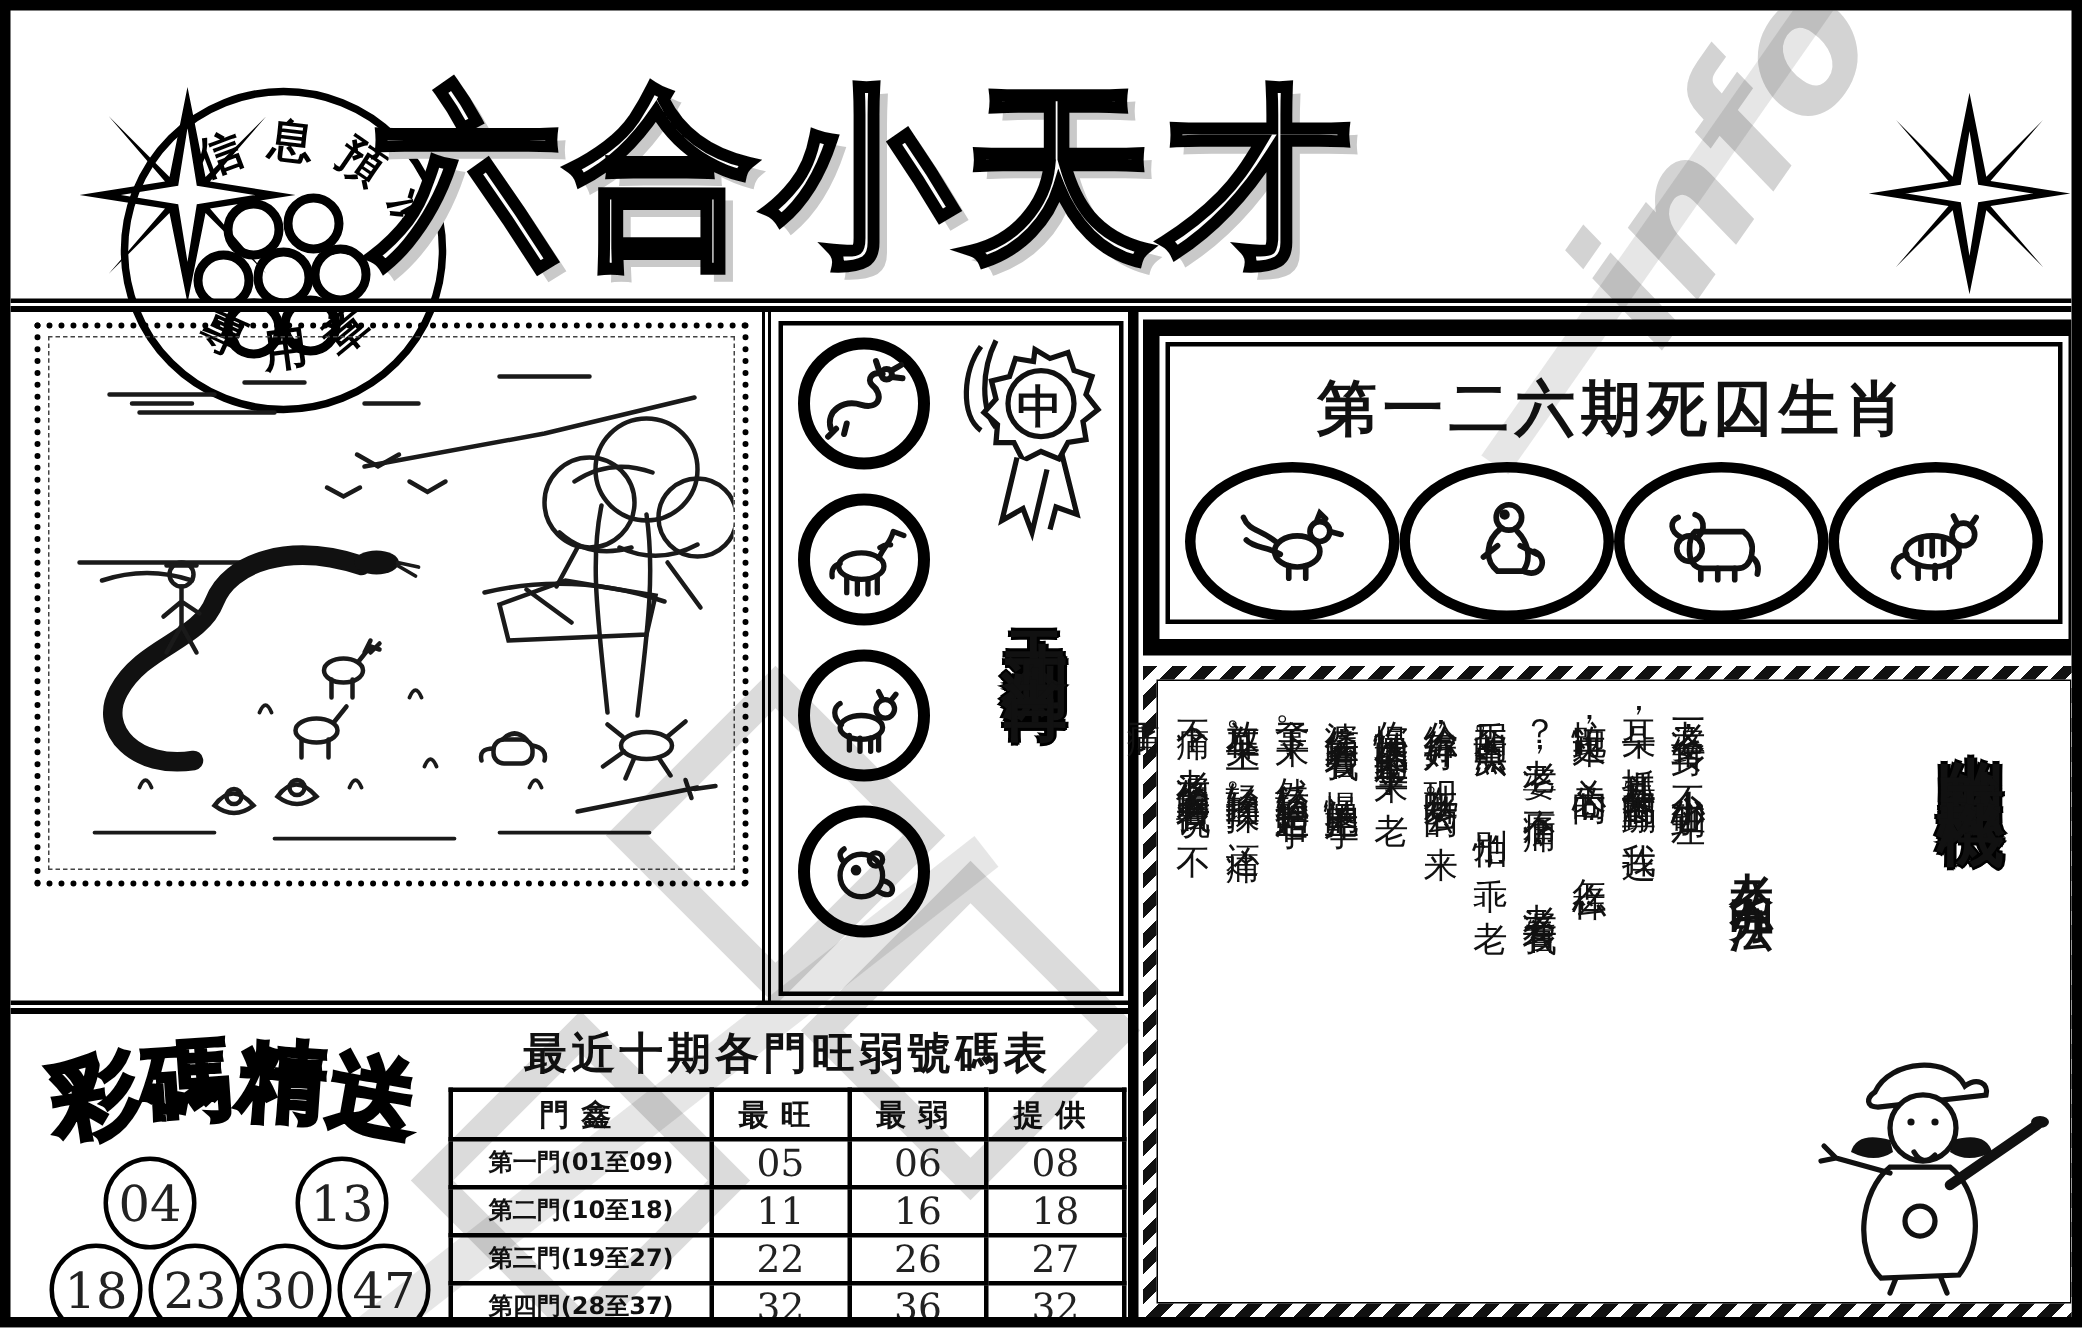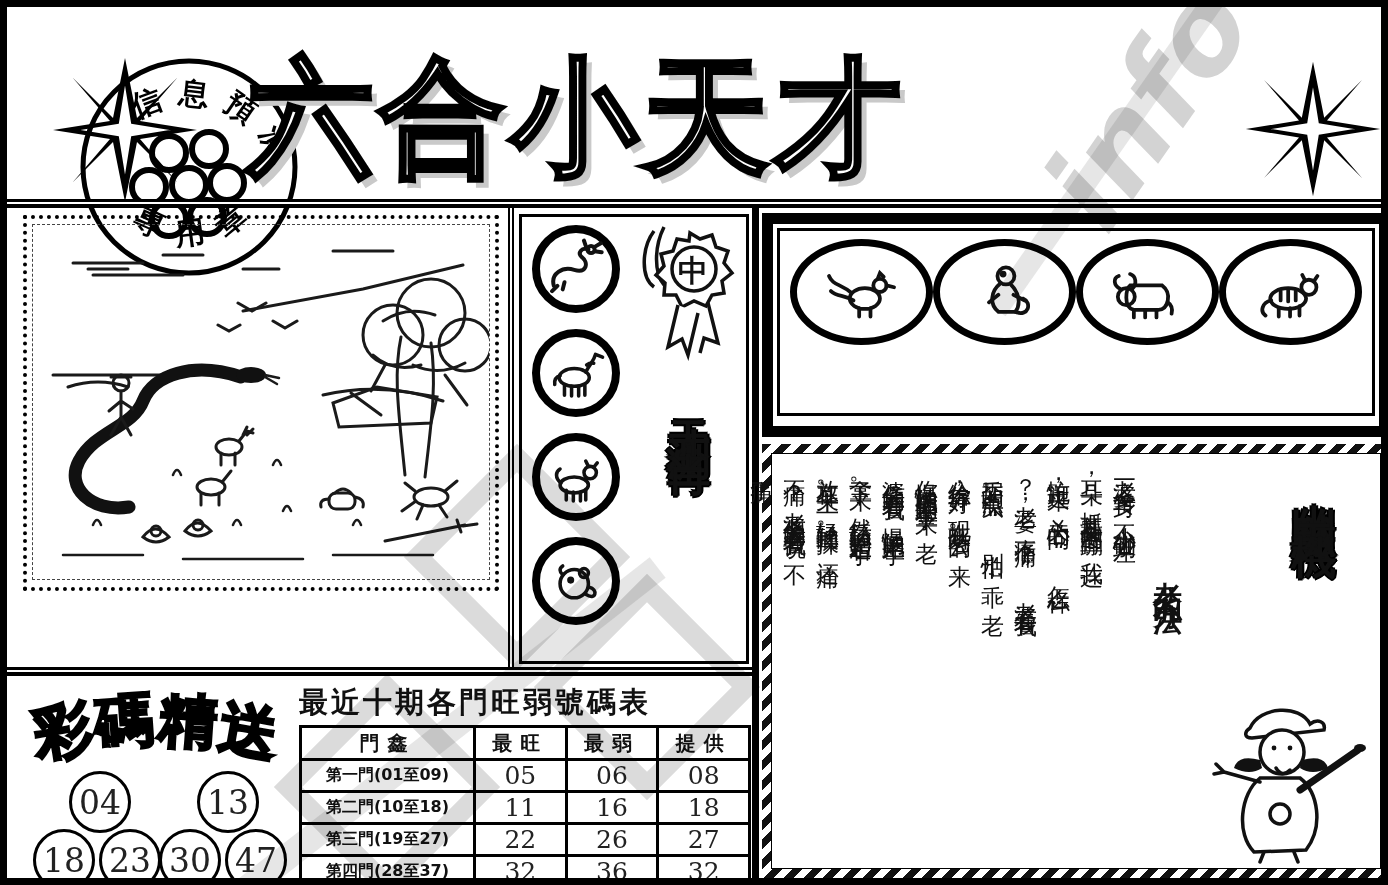--- a/index.html
+++ b/index.html
@@ -41,21 +41,21 @@
      font-family:"DejaVu Serif",serif;font-size:23px;line-height:33px;letter-spacing:3px;}
   #story .heading{font-size:29px;font-weight:bold;margin-top:96px;margin-left:10px;letter-spacing:6px;}
   #humor-title{font-size:45px;font-weight:bold;letter-spacing:10px;}
   
   .lucky-char{display:inline-block;font-weight:bold;font-size:58px;color:#fff;
      -webkit-text-stroke:3px #000;font-family:"DejaVu Sans",sans-serif;}
   .numcirc{position:absolute;width:56px;height:56px;border:3px solid #000;border-radius:50%;
      display:flex;align-items:center;justify-content:center;
      font-family:"DejaVu Serif",serif;font-size:33px;color:#222;background:#fff;}
   
-  #tbl-title{font-weight:bold;font-size:29px;letter-spacing:3px;text-align:left;white-space:nowrap;font-family:Liberation Mono, monospace;}
+  #tbl-title{font-weight:bold;font-size:29px;letter-spacing:3px;text-align:center;white-space:nowrap;font-family:Liberation Mono, monospace;}
   table.hot{border-collapse:collapse;margin:2px auto 0 auto;}
   table.hot th,table.hot td{border:3px solid #000;text-align:center;padding:0 6px;}
   table.hot th{font-size:20px;font-weight:bold;height:30px;letter-spacing:8px;}
   table.hot td.door{font-size:16px;font-weight:bold;white-space:nowrap;height:26px;}
   table.hot td.num{font-family:"DejaVu Serif",serif;font-size:25px;color:#222;width:88px;}
   
   .wm{pointer-events:none;mix-blend-mode:multiply;z-index:6;}
   .wm-sq{border:20px solid #c8c8c8;width:120px;height:120px;transform:rotate(45deg);opacity:.65;}
   svg{display:block;}
 </style>
@@ -239,20 +239,23 @@
         </g>
       </svg>
       <span class="abs" style="left:44px;top:30px;font-size:30px;font-weight:bold;">中</span>
     </div>
 
     <div class="abs v-text fat" style="left:138px;top:168px;height:276px;font-size:44px;font-weight:bold;letter-spacing:8px;">天才測生肖</div>
   </div>
 
   <div id="deadbox" class="abs" style="left:755px;top:206px;width:628px;height:224px;box-sizing:border-box;">
     <div class="inner">
+      <div style="margin-top:14px;">
+        <div id="dead-title">第一二六期死囚生肖</div>
+      </div>
       <div style="display:flex;justify-content:space-around;align-items:center;margin-top:8px;padding:0 10px;">
         <div class="oval">
           <svg width="86" height="66" viewBox="0 0 90 70">
             <g stroke="#111" stroke-width="4" fill="none" stroke-linecap="round">
               <ellipse cx="48" cy="42" rx="16" ry="11"></ellipse>
               <path d="M34,36 C22,26 14,28 10,18 M36,44 C26,38 18,40 12,34"></path>
               <circle cx="64" cy="28" r="7"></circle>
               <path d="M62,20 l2,-5 l4,4 M71,28 l8,2 M42,52 v9 M54,52 v9"></path>
             </g>
           </svg>

